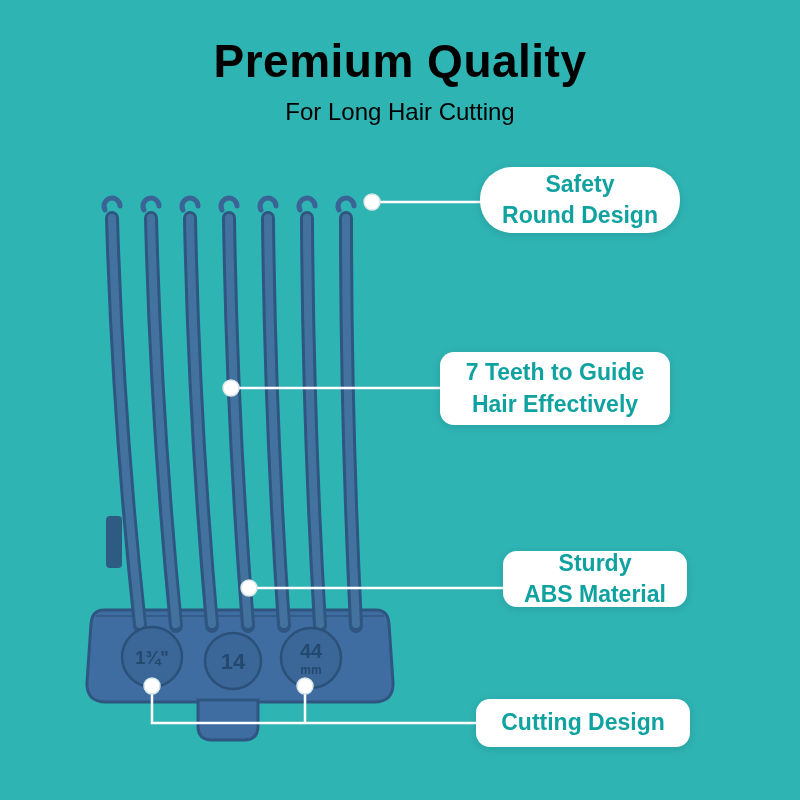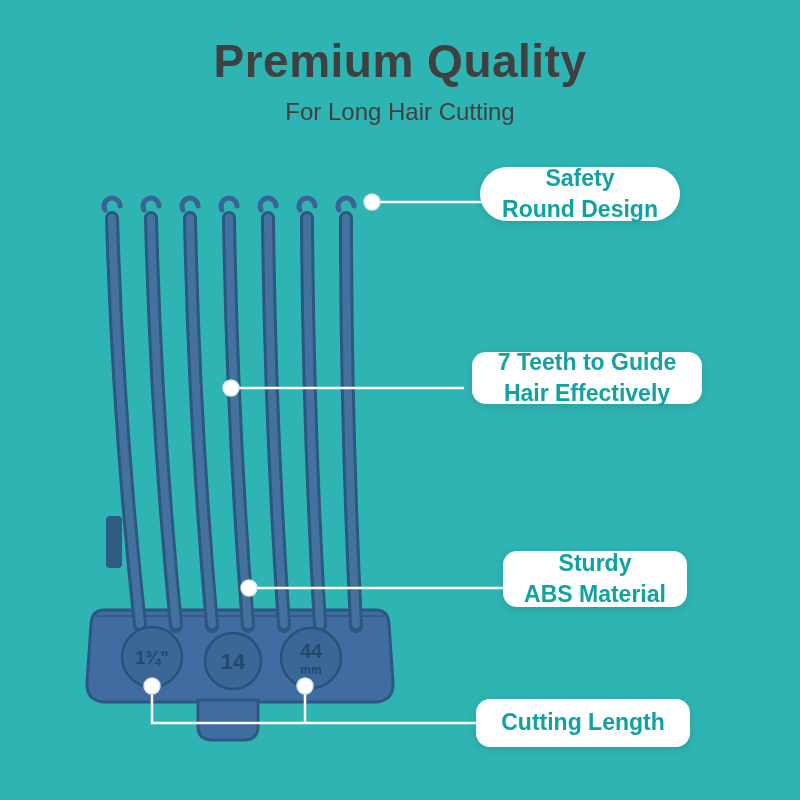--- a/index.html
+++ b/index.html
@@ -8,21 +8,21 @@
     background:#2fb4b4;
   }
   .canvas{
     position:relative;
     width:800px;height:800px;
     background:#2fb4b4;
     overflow:hidden;
   }
   .header{
     position:absolute;top:34px;left:0;width:100%;
-    text-align:center;color:#404040;
+    text-align:center;color:#000000;
   }
   .title{
     font-size:46px;font-weight:800;letter-spacing:.5px;
     margin:0 0 10px 0;
   }
   .subtitle{
     font-size:24px;font-weight:400;margin:0;
   }
   .scene{
     position:absolute;top:0;left:0;width:800px;height:800px;
@@ -33,22 +33,22 @@
     border-radius:14px;
     box-shadow:0 2px 8px rgba(0,40,40,.15);
     color:#0fa2a0;
     font-size:23px;font-weight:600;line-height:1.35;
     display:flex;align-items:center;justify-content:center;
     text-align:center;
     white-space:pre-line;
     padding:6px 10px;
     box-sizing:border-box;
   }
-  .callout-1{left:480px;top:167px;width:200px;height:54px;border-radius:32px;}
-  .callout-2{left:472px;top:352px;width:230px;height:52px;}
+  .callout-1{left:480px;top:167px;width:200px;height:66px;border-radius:32px;}
+  .callout-2{left:440px;top:352px;width:230px;height:73px;}
   .callout-3{left:503px;top:551px;width:184px;height:56px;}
   .callout-4{left:476px;top:699px;width:214px;height:48px;}
 </style>
 </head>
 <body>
 
 <div class="canvas">
 
   <div class="header">
     <h1 class="title">Premium Quality</h1>
@@ -124,15 +124,15 @@
       <circle cx="305" cy="686" r="8"></circle>
     </g>
   </svg>
 
   <div class="callout callout-1">Safety
 Round Design</div>
   <div class="callout callout-2">7 Teeth to Guide
 Hair Effectively</div>
   <div class="callout callout-3">Sturdy
 ABS Material</div>
-  <div class="callout callout-4">Cutting Length</div>
+  <div class="callout callout-4">Cutting Design</div>
 
 </div>
 
 </body></html>

